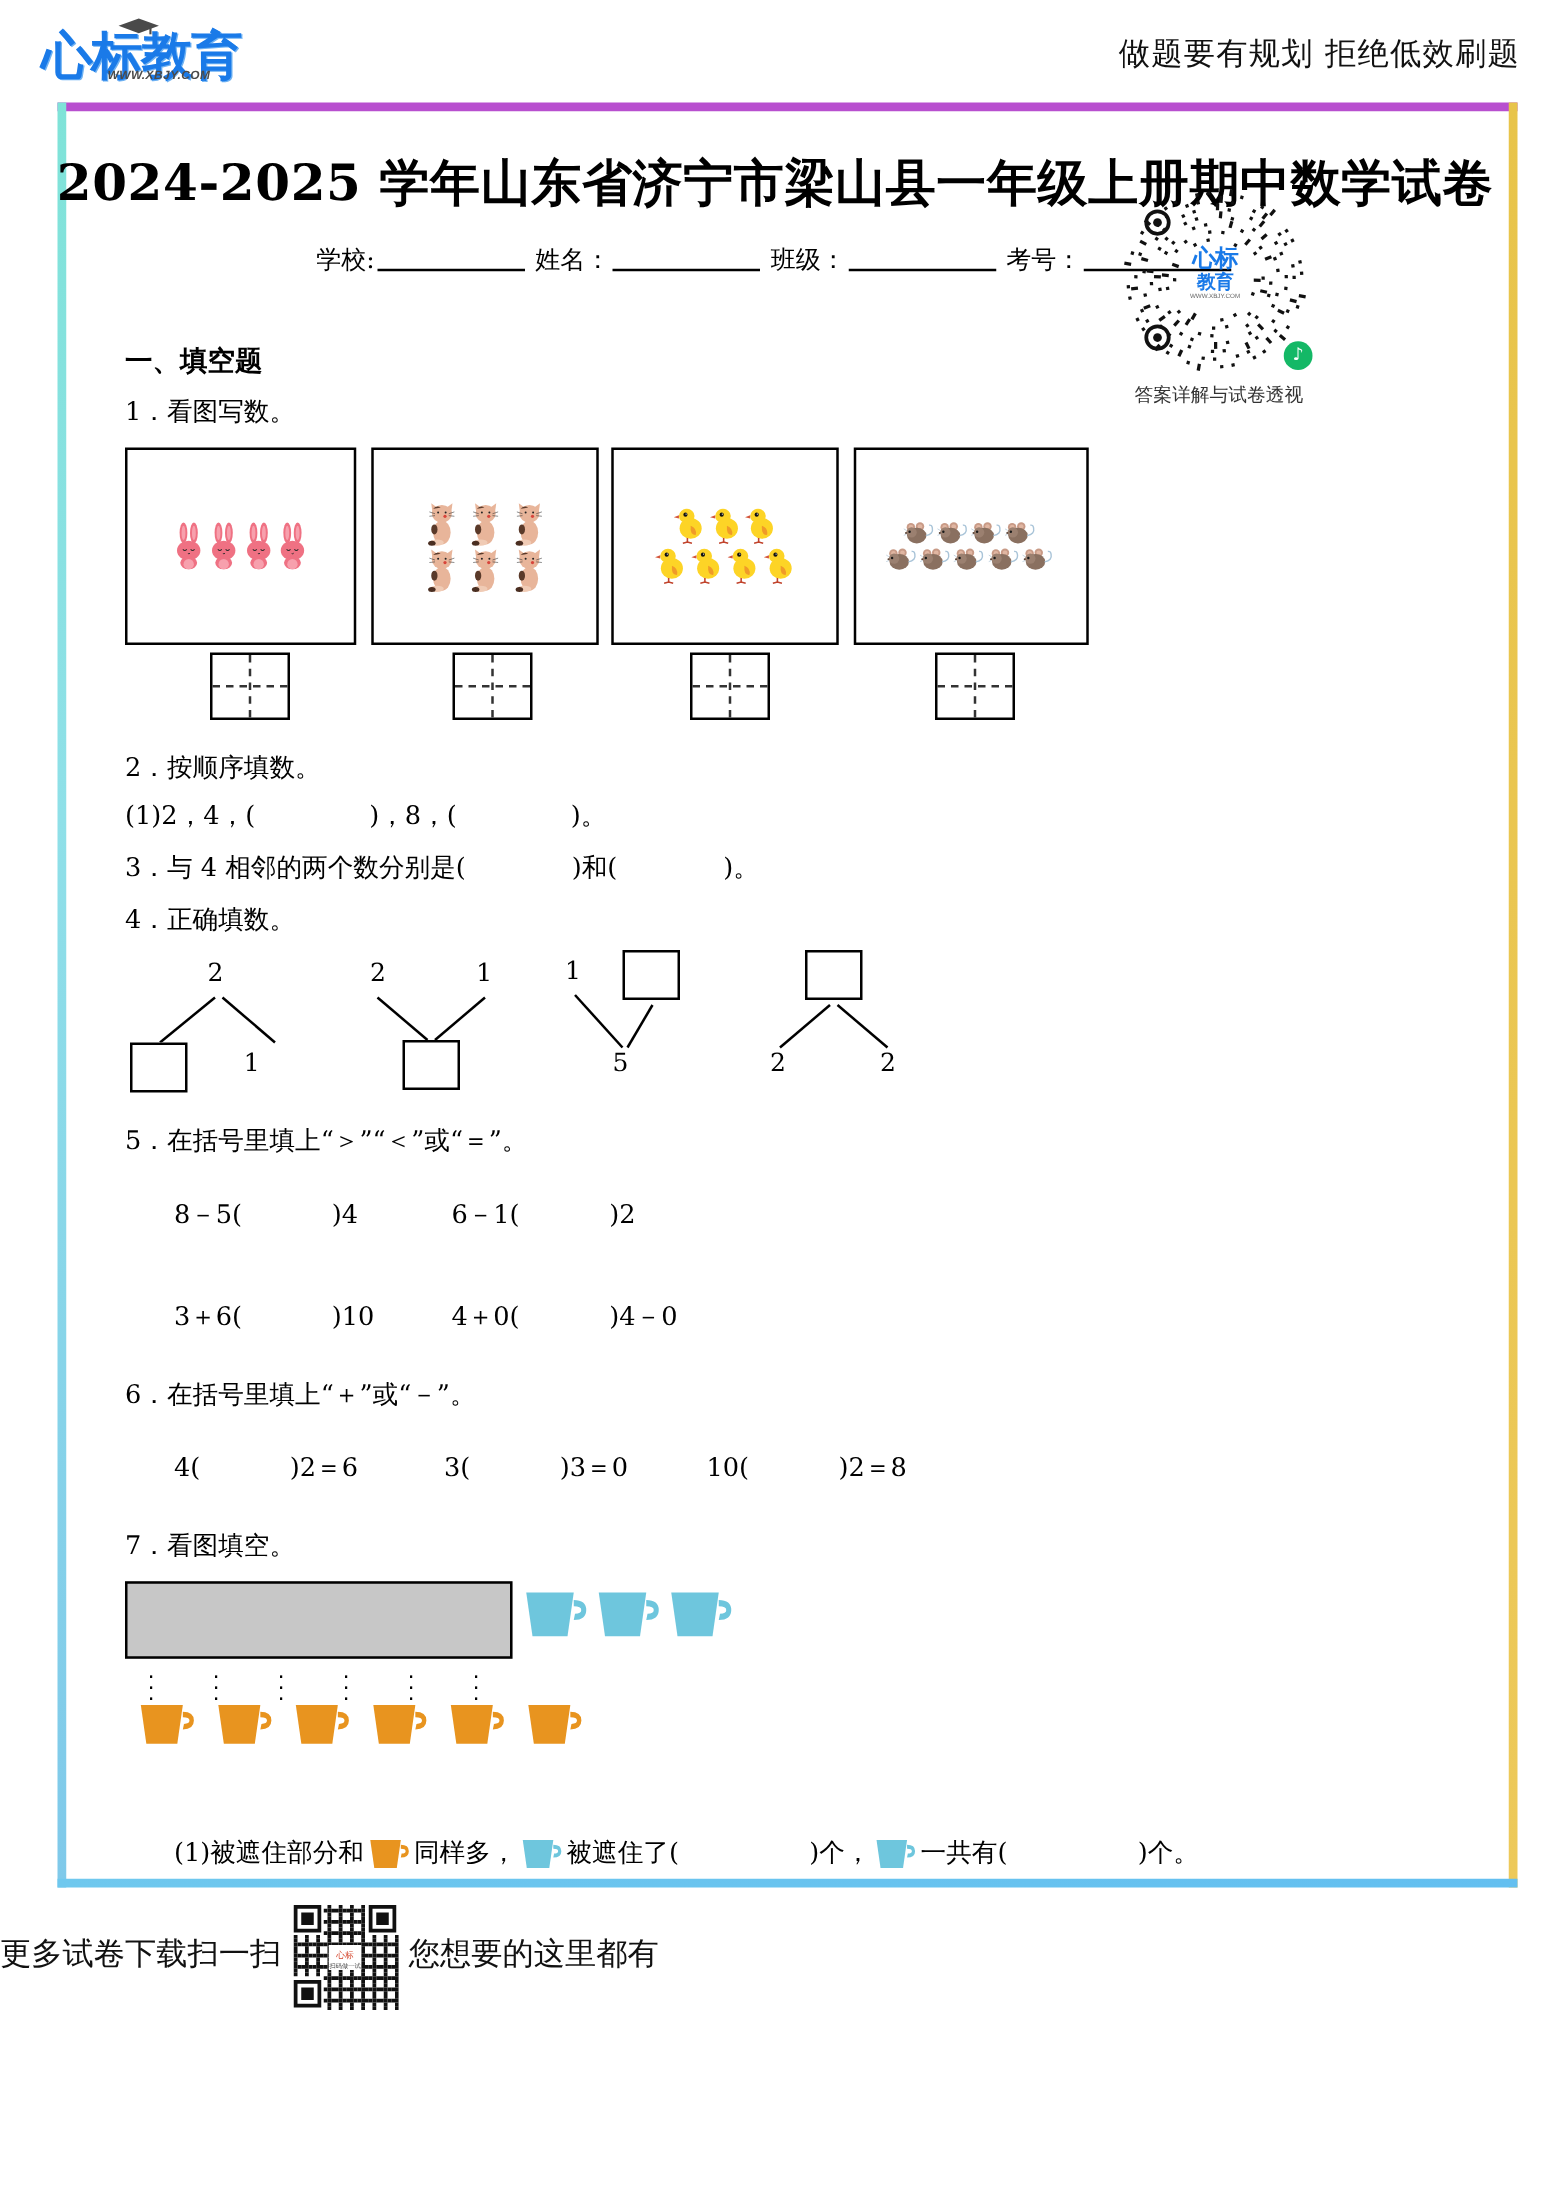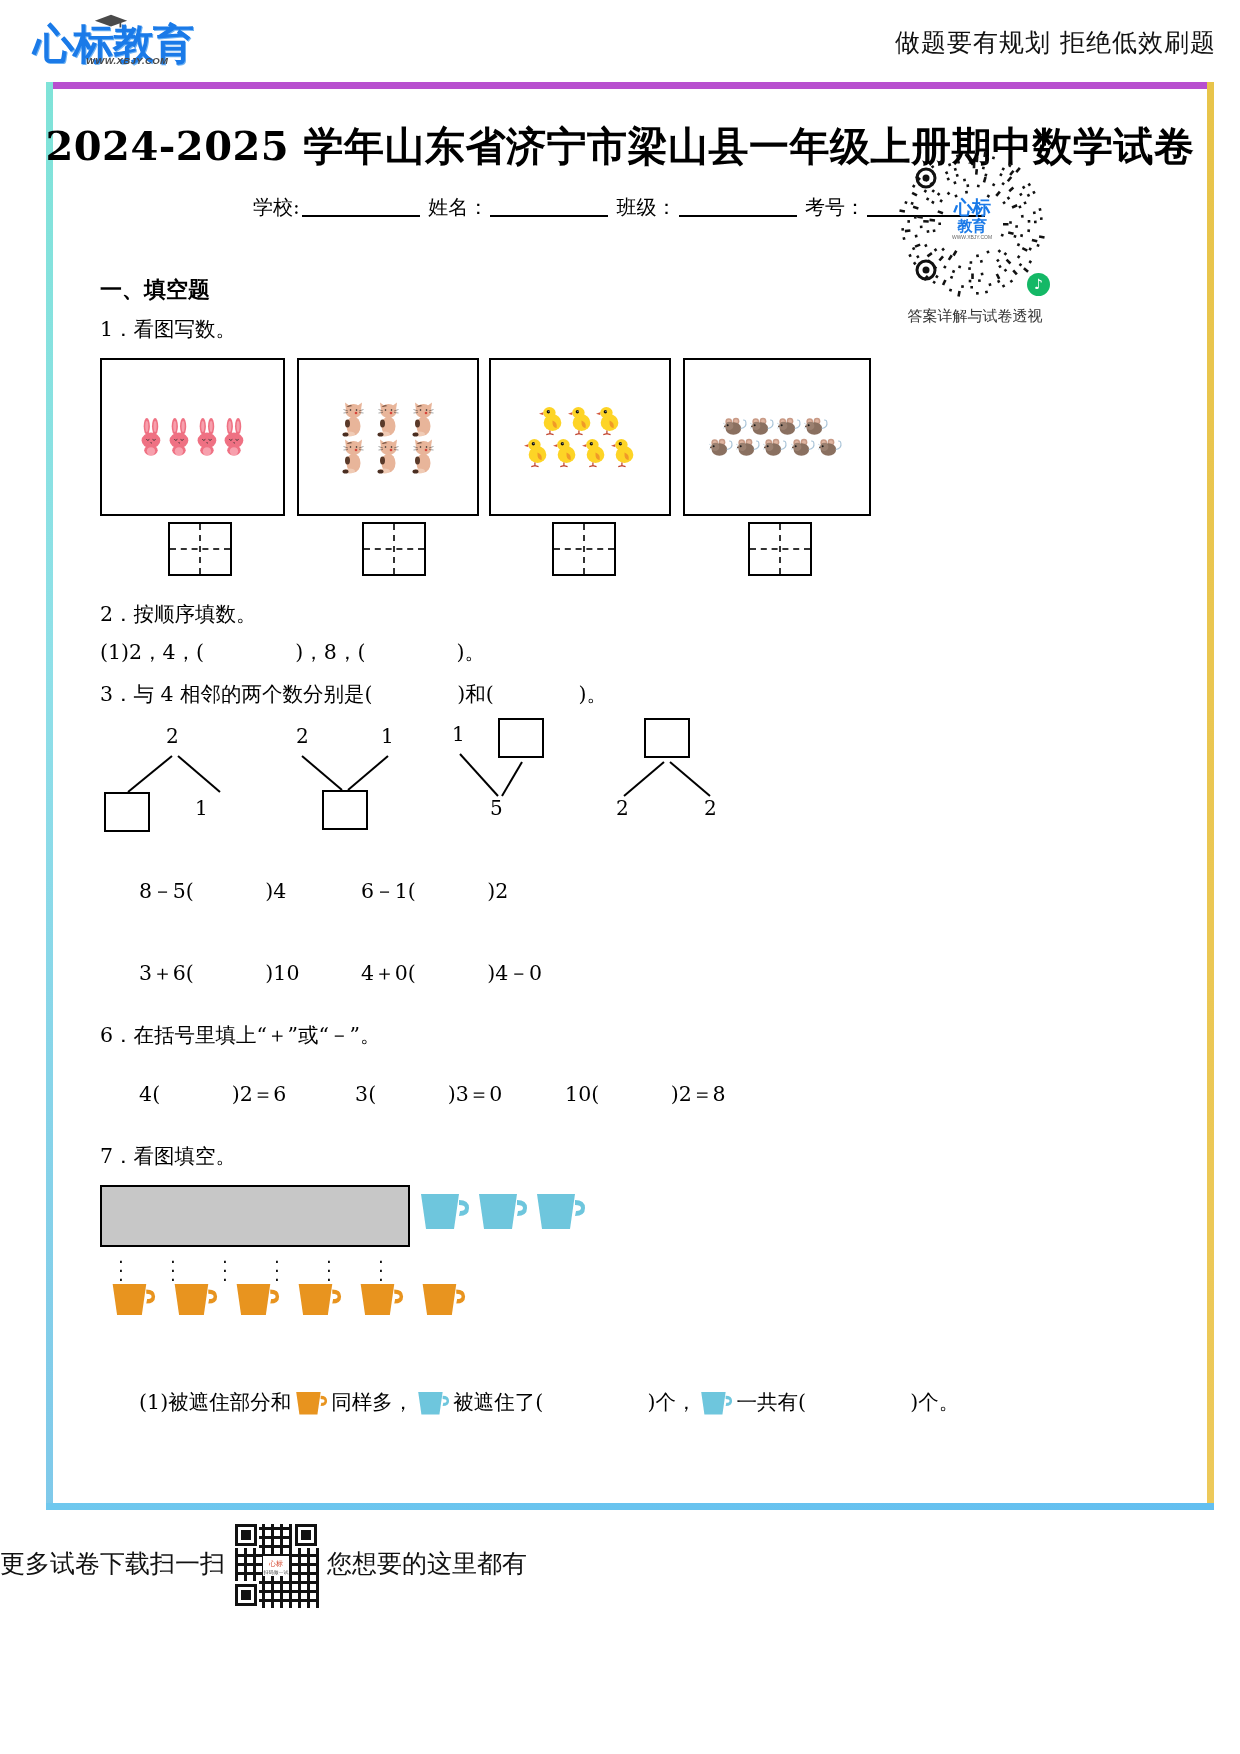--- a/index.html
+++ b/index.html
@@ -740,20 +740,21 @@
         <div class="gridbox" style="left: 262px;"></div>
         <div class="gridbox" style="left: 452px;"></div>
         <div class="gridbox" style="left: 648px;"></div>
       </div>
 
     <div class="qtitle">2．按顺序填数。</div>
     <div class="qline">(1)2，4，(              )，8，(              )。</div>
 
     <div class="qline">3．与 4 相邻的两个数分别是(             )和(             )。</div>
 
+    <div class="qtitle">4．正确填数。</div>
     <div class="bonds">
 
       <div class="bond" style="left:0px;">
         <div class="bnum" style="left:66px; top:0px;">2</div>
         <svg width="200" height="118" style="position:absolute;left:0;top:0;">
           <line x1="72" y1="30" x2="28" y2="66" stroke="#000" stroke-width="2"></line>
           <line x1="78" y1="30" x2="120" y2="66" stroke="#000" stroke-width="2"></line>
         </svg>
         <div class="bsq" style="left:4px; top:66px;"></div>
         <div class="bnum" style="left:95px; top:72px;">1</div>
@@ -783,20 +784,21 @@
         <div class="bsq" style="left:36px; top:-8px;"></div>
         <svg width="200" height="118" style="position:absolute;left:0;top:0;">
           <line x1="56" y1="36" x2="16" y2="70" stroke="#000" stroke-width="2"></line>
           <line x1="62" y1="36" x2="102" y2="70" stroke="#000" stroke-width="2"></line>
         </svg>
         <div class="bnum" style="left:8px; top:72px;">2</div>
         <div class="bnum" style="left:96px; top:72px;">2</div>
       </div>
     </div>
 
+    <div class="qtitle">5．在括号里填上“＞”“＜”或“＝”。</div>
     <div class="qline">
       <span style="display:inline-block;width:222px">8－5(           )4</span><span>6－1(           )2</span>
     </div>
     <div class="qline">
       <span style="display:inline-block;width:222px">3＋6(           )10</span><span>4＋0(           )4－0</span>
     </div>
 
     <div class="qtitle">6．在括号里填上“＋”或“－”。</div>
     <div class="qline">
       <span style="display:inline-block;width:216px">4(           )2＝6</span><span style="display:inline-block;width:210px">3(           )3＝0</span><span>10(           )2＝8</span>

